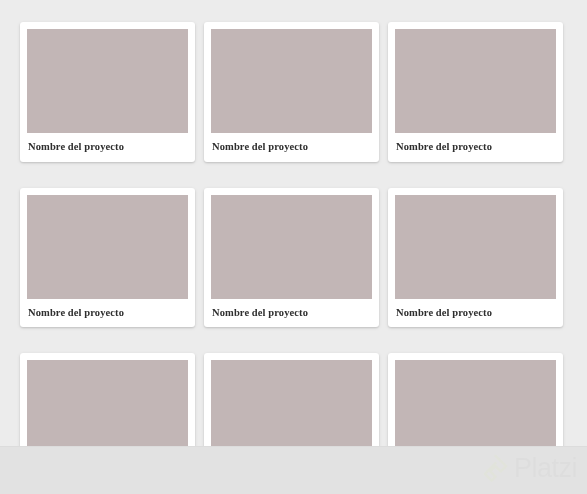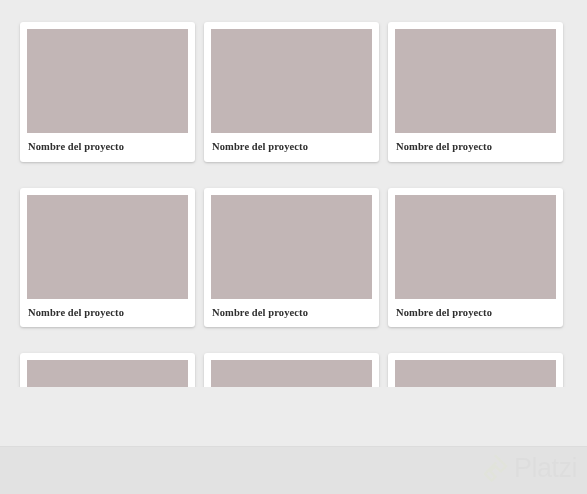--- a/index.html
+++ b/index.html
@@ -16,21 +16,21 @@
     background: #ececec;
     position: relative;
   }
 
   
   #gallery-viewport {
     position: absolute;
     left: 0;
     top: 0;
     width: 587px;
-    height: 387px;
+    height: 446px;
     background: #ececec;
     overflow: hidden;
   }
 
   #project-grid {
     display: flex;
     flex-wrap: wrap;
     padding: 22px 0 0 20px;
     align-content: flex-start;
   }

